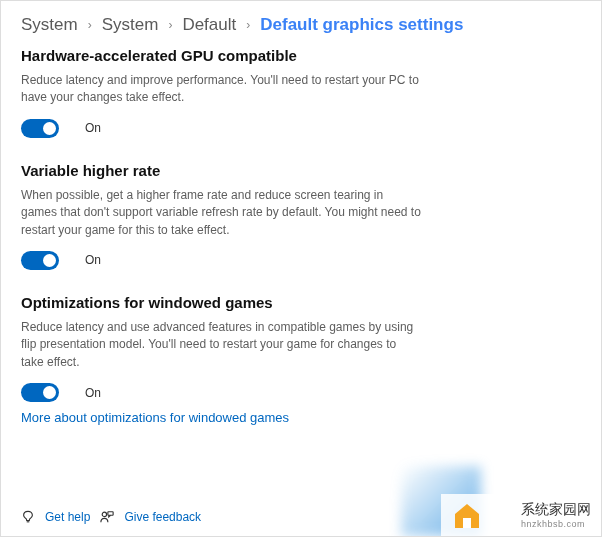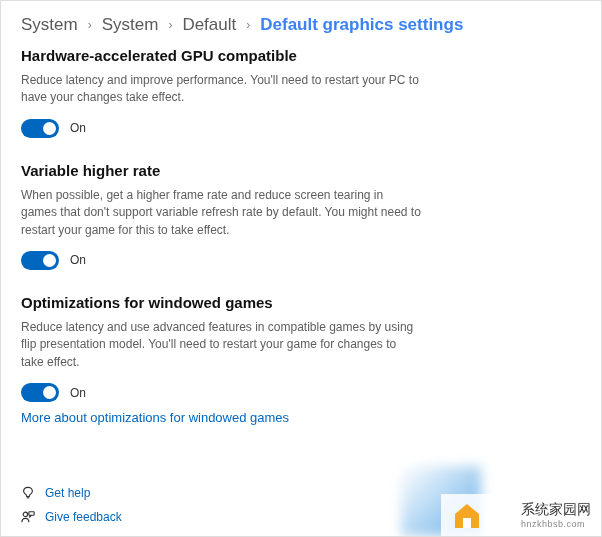--- a/index.html
+++ b/index.html
@@ -51,21 +51,21 @@
     .section-desc {
       font-size: 12px;
       color: #5e5e5e;
       line-height: 1.45;
       max-width: 400px;
       margin-bottom: 12px;
     }
     .toggle-row {
       display: flex;
       align-items: center;
-      gap: 11px;
+      gap: 26px;
     }
     .toggle {
       width: 38px;
       height: 19px;
       border-radius: 10px;
       background: #0067c0;
       position: relative;
       cursor: pointer;
     }
     .toggle .knob {
@@ -86,21 +86,21 @@
       color: #0067c0;
       cursor: pointer;
       margin-top: 8px;
       display: inline-block;
     }
     .footer-links {
       position: absolute;
       bottom: 12px;
       left: 20px;
       display: flex;
-      flex-direction: column;
+      flex-direction: row;
       gap: 10px;
     }
     .footer-link {
       display: flex;
       align-items: center;
       gap: 10px;
       font-size: 12px;
       color: #0067c0;
       cursor: pointer;
     }

